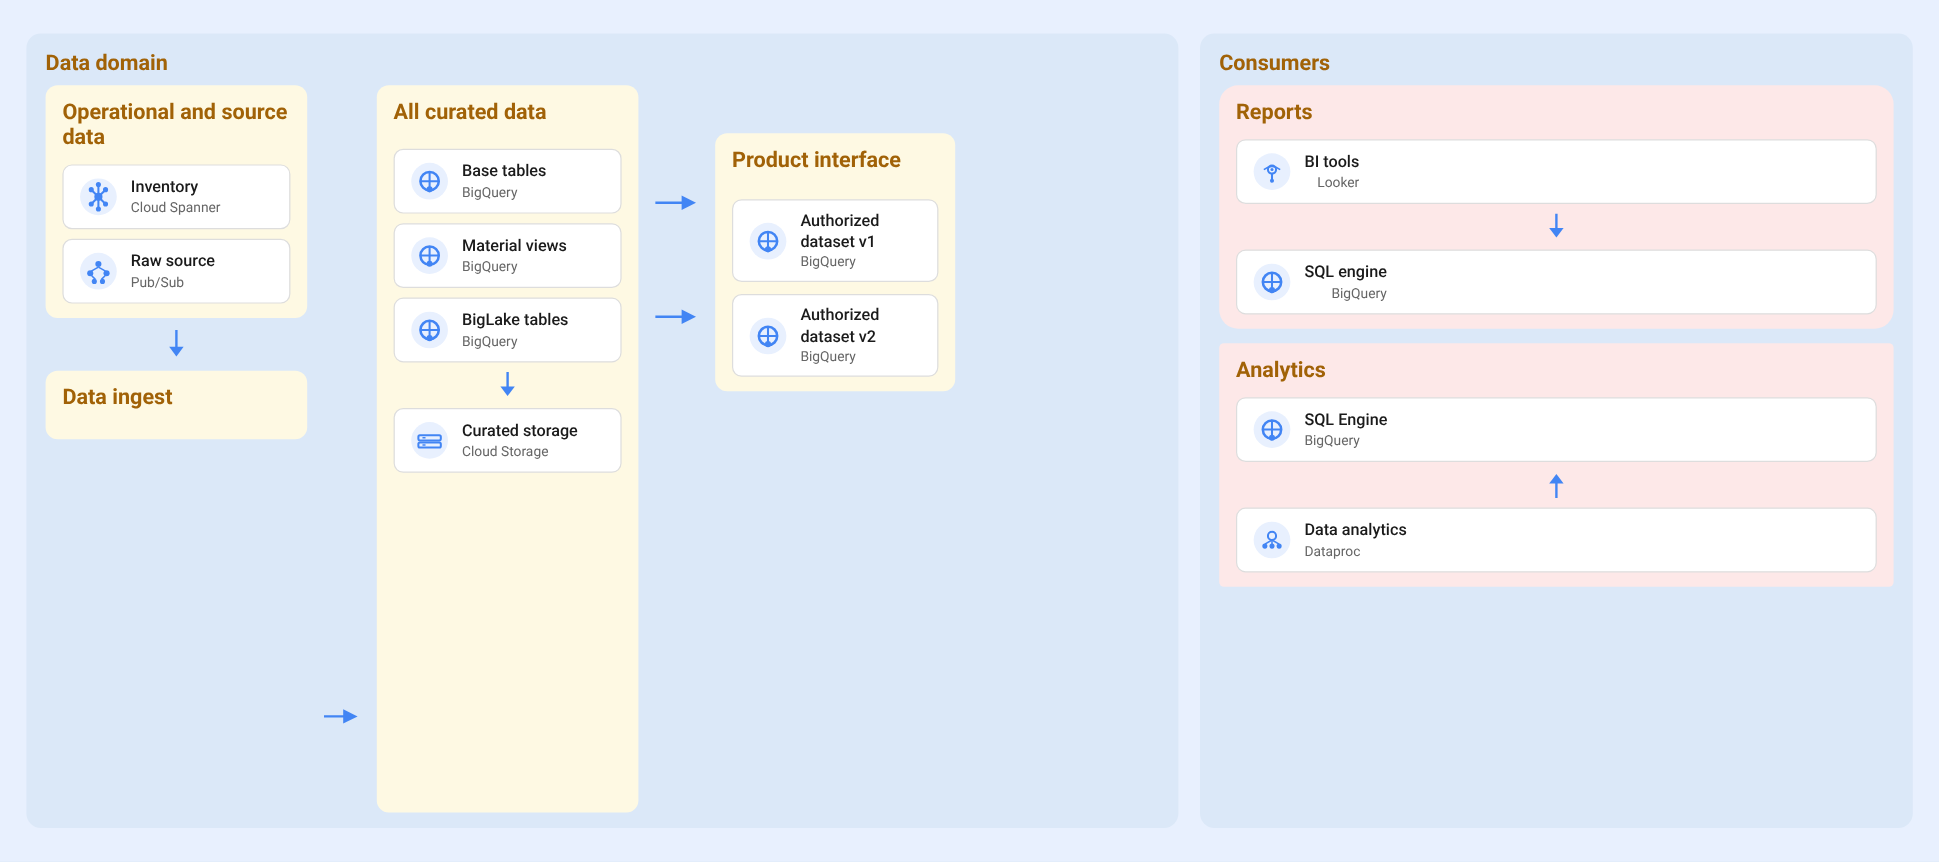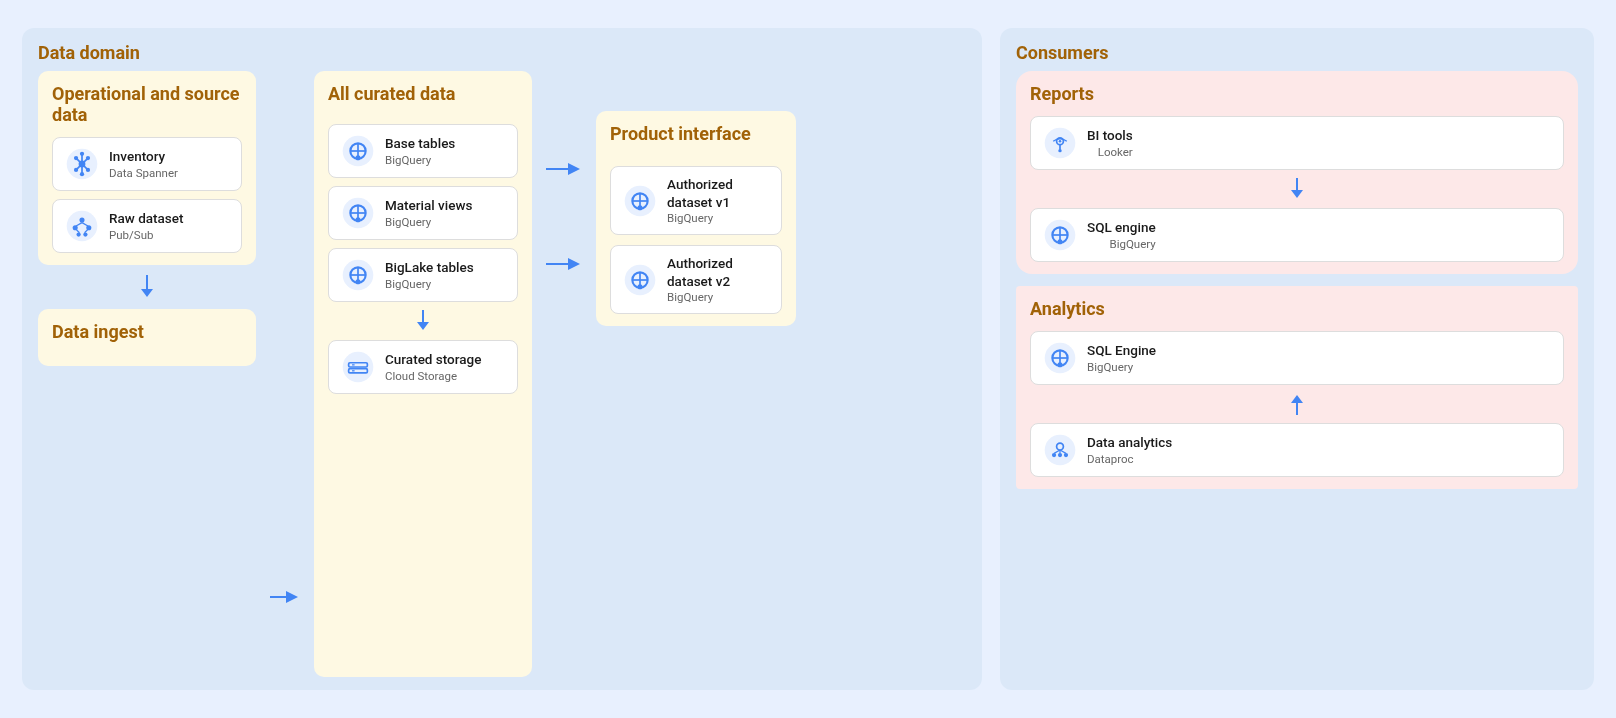--- a/index.html
+++ b/index.html
@@ -132,21 +132,21 @@
                     <circle cx="20" cy="32" r="2.5" fill="#4285f4" stroke="none"></circle>
                     <circle cx="13" cy="13" r="2.5" fill="#4285f4" stroke="none"></circle>
                     <circle cx="27" cy="27" r="2.5" fill="#4285f4" stroke="none"></circle>
                     <circle cx="27" cy="13" r="2.5" fill="#4285f4" stroke="none"></circle>
                     <circle cx="13" cy="27" r="2.5" fill="#4285f4" stroke="none"></circle>
                   </g>
                 </svg>
               </div>
               <div class="card-text">
                 <div class="title">Inventory</div>
-                <div class="subtitle">Data Spanner</div>
+                <div class="subtitle">Cloud Spanner</div>
               </div>
             </div>
 
             <div class="card">
               <div class="card-icon">
                 <svg viewBox="0 0 40 40" fill="none" xmlns="http://www.w3.org/2000/svg">
                   <circle cx="20" cy="20" r="18" fill="#e8f0fe"></circle>
                   <g fill="#4285f4">
                     <circle cx="20" cy="13" r="3"></circle>
                     <circle cx="12" cy="22" r="3"></circle>
@@ -156,21 +156,21 @@
                   </g>
                   <g stroke="#4285f4" stroke-width="1.5" fill="none">
                     <line x1="20" y1="16" x2="13" y2="20"></line>
                     <line x1="20" y1="16" x2="27" y2="20"></line>
                     <line x1="13" y1="24" x2="17" y2="28"></line>
                     <line x1="27" y1="24" x2="23" y2="28"></line>
                   </g>
                 </svg>
               </div>
               <div class="card-text">
-                <div class="title">Raw dataset</div>
+                <div class="title">Raw source</div>
                 <div class="subtitle">Pub/Sub</div>
               </div>
             </div>
           </div>
         </div>
 
         <div style="display:flex;justify-content:center;height:24px;align-items:center;">
           <svg width="20" height="24" viewBox="0 0 20 24">
             <line x1="10" y1="0" x2="10" y2="18" stroke="#4285f4" stroke-width="2"></line>
             <polygon points="4,14 16,14 10,22" fill="#4285f4"></polygon>

